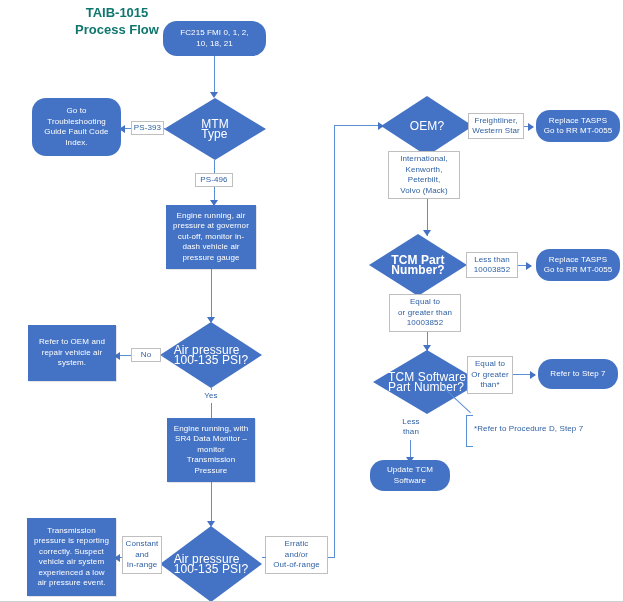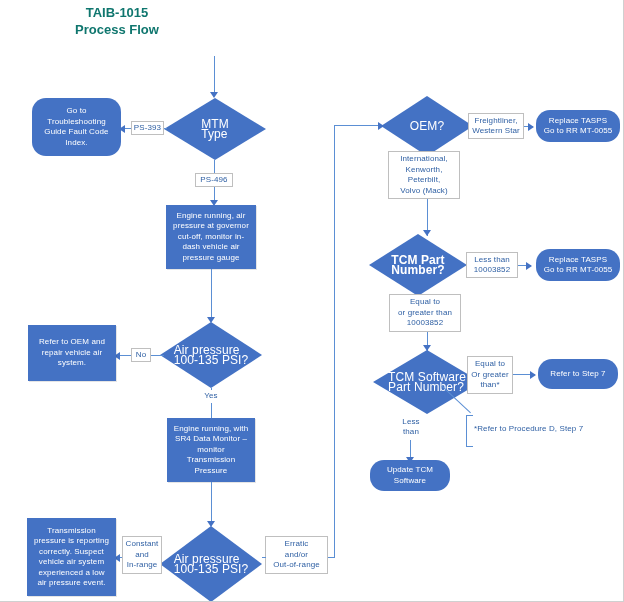--- a/index.html
+++ b/index.html
@@ -144,20 +144,22 @@
   }
 </style>
 </head>
 <body>
 
 <div id="page">
 
   <div class="title" style="left:52px; top:4px; width:130px;">TAIB-1015
 Process Flow</div>
 
+  <div class="node terminator" style="left:163px; top:21px; width:103px; height:35px;">FC215 FMI 0, 1, 2,
+10, 18, 21</div>
 
   <div class="conn v" style="left:214px; top:56px; height:38px;"></div>
   <div class="arrow down" style="left:210px; top:92px;"></div>
 
   <div class="decision" style="left:164px; top:98px; width:102px; height:62px;">
     <div class="dia-shape"></div>
     <div class="dia-label">MTM
 Type</div>
   </div>
 
@@ -184,21 +186,21 @@
   <div class="arrow down" style="left:207px; top:317px;"></div>
 
   <div class="decision" style="left:160px; top:322px; width:102px; height:66px;">
     <div class="dia-shape"></div>
     <div class="dia-label">Air pressure
 100-135 PSI?</div>
   </div>
 
   <div class="conn h" style="left:117px; top:355px; width:47px;"></div>
   <div class="arrow left" style="left:114px; top:352px;"></div>
-  <div class="edge-label" style="left:131px; top:348px; width:20px; height:14px;">No</div>
+  <div class="edge-label" style="left:131px; top:348px; width:30px; height:14px;">No</div>
 
   <div class="node process" style="left:28px; top:325px; width:88px; height:56px;">Refer to OEM and
 repair vehicle air
 system.</div>
 
   <div class="conn v" style="left:211px; top:388px; height:44px;"></div>
   <div class="edge-label" style="left:200px; top:390px; width:22px; height:13px; border:none;">Yes</div>
   <div class="arrow down" style="left:207px; top:428px;"></div>
 
   <div class="node process" style="left:167px; top:418px; width:88px; height:64px;">Engine running, with

